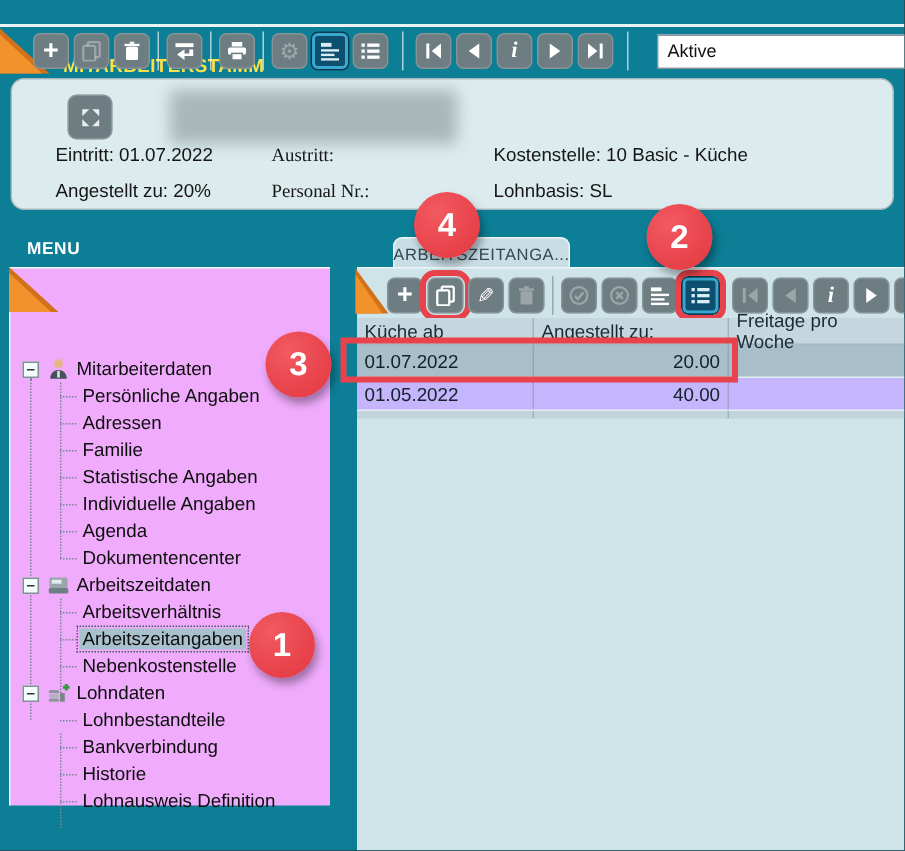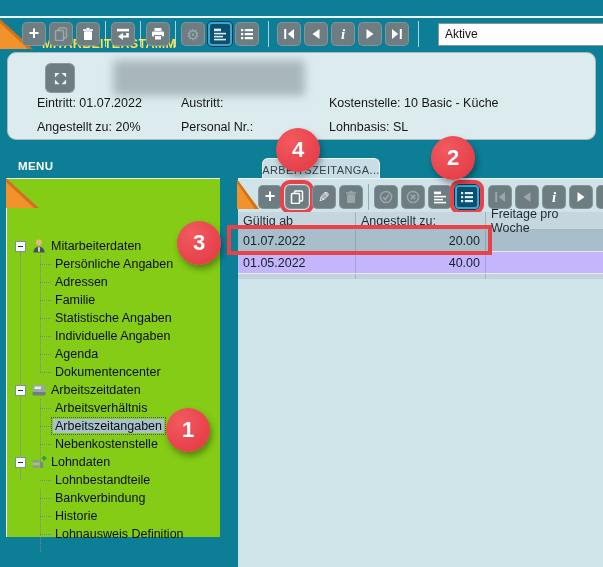--- a/index.html
+++ b/index.html
@@ -54,28 +54,28 @@
     position:absolute;left:37px;top:10px;width:30px;height:30px;border-radius:6px;
     background:#6d7d81;display:flex;align-items:center;justify-content:center;
     box-shadow:inset 0 0 0 1px rgba(255,255,255,.2);
   }
   .emp .expand svg{width:15px;height:15px;fill:#e9eef0;}
   .emp .name-blur{
     position:absolute;left:105px;top:7px;width:192px;height:36px;border-radius:3px;
     background:#98a6aa;filter:blur(5px);opacity:.75;
   }
   .emp .f{position:absolute;font-size:12.5px;color:#161616;white-space:nowrap;margin-left:23px;}
-  .fx0{left:6px;}  .fx1{left:150px;}  .fx2{left:298px;}
+  .fx0{left:6px;}  .fx1{left:150px;font-family:Liberation Serif, serif;}  .fx2{left:298px;}
   .fy0{top:43px;}  .fy1{top:67px;}
 
   
   .menu-label{position:absolute;left:18px;top:160px;color:#fff;font-size:11.5px;font-weight:bold;letter-spacing:.4px;}
   .menu-panel{
     position:absolute;left:6px;top:178px;width:214px;height:359px;
-    background:#84cc16;border-top:1px solid #eef6f8;border-left:1px solid #eef6f8;box-sizing:border-box;
+    background:#f0abfc;border-top:1px solid #eef6f8;border-left:1px solid #eef6f8;box-sizing:border-box;
   }
   .tree{position:absolute;left:0;top:58px;width:100%;}
   .trow{position:relative;height:18px;display:flex;align-items:center;font-size:12.5px;color:#0e0e0e;white-space:nowrap;}
   .trow .ebox{
     position:absolute;left:8px;top:3.5px;width:11px;height:11px;background:#f4fbfd;
     border:1px solid #7f8f94;box-sizing:border-box;display:flex;align-items:center;justify-content:center;
   }
   .trow .ebox::after{content:"";width:5px;height:1px;background:#333;}
   .trow .nicon{position:absolute;left:24px;top:1px;width:16px;height:16px;}
   .trow .nicon svg{width:16px;height:16px;display:block;}
@@ -418,21 +418,21 @@
     <div class="btn">
       <svg viewBox="0 0 14 14" fill="currentColor">
           <rect x="9.8" y="2" width="2" height="10"></rect>
           <path d="M2 2 L8.2 7 2 12z"></path>
         </svg>
     </div>
   </div>
 
   <div class="grid">
     <div class="grow ghead">
-      <div class="gcell c0">Gültig ab</div>
+      <div class="gcell c0">Küche ab</div>
       <div class="gcell c1">Angestellt zu:</div>
       <div class="gcell c2">Freitage pro Woche</div>
     </div>
     <div class="grow r-sel">
       <div class="gcell c0">01.07.2022</div>
       <div class="gcell c1">20.00</div>
       <div class="gcell c2"></div>
     </div>
     <div class="grow r-alt">
       <div class="gcell c0">01.05.2022</div>

